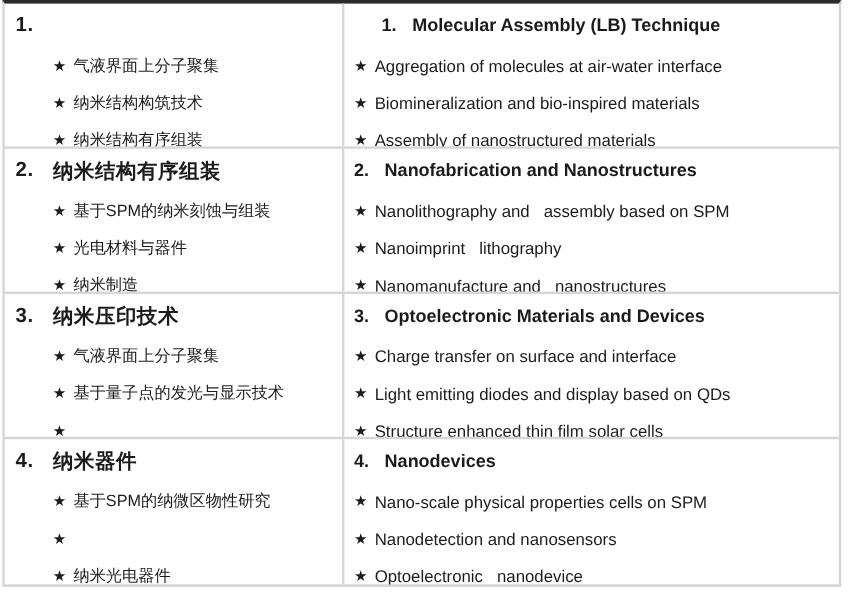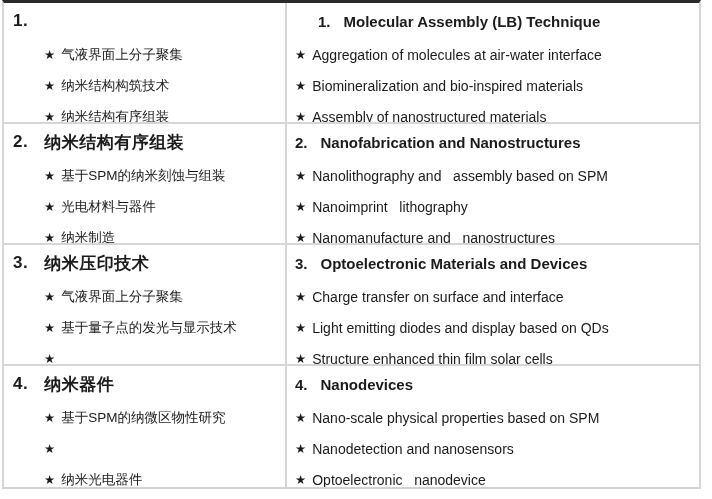--- a/index.html
+++ b/index.html
@@ -168,20 +168,20 @@
         <div class="item"><span class="star">★</span></div>
         <div class="item"><span class="star">★</span><span>纳米光电器件</span></div>
       </div>
     </div>
     <div class="cell right">
       <div class="hdr">
         <span class="num">4.</span>
         <span class="ttl">Nanodevices</span>
       </div>
       <div class="items">
-        <div class="item"><span class="star">★</span><span>Nano-scale physical properties based on SPM</span></div>
+        <div class="item"><span class="star">★</span><span>Nano-scale physical properties cells on SPM</span></div>
         <div class="item"><span class="star">★</span><span>Nanodetection and nanosensors</span></div>
         <div class="item"><span class="star">★</span><span>Optoelectronic   nanodevice</span></div>
       </div>
     </div>
   </div>
 
 </div>
 
 </body></html>

